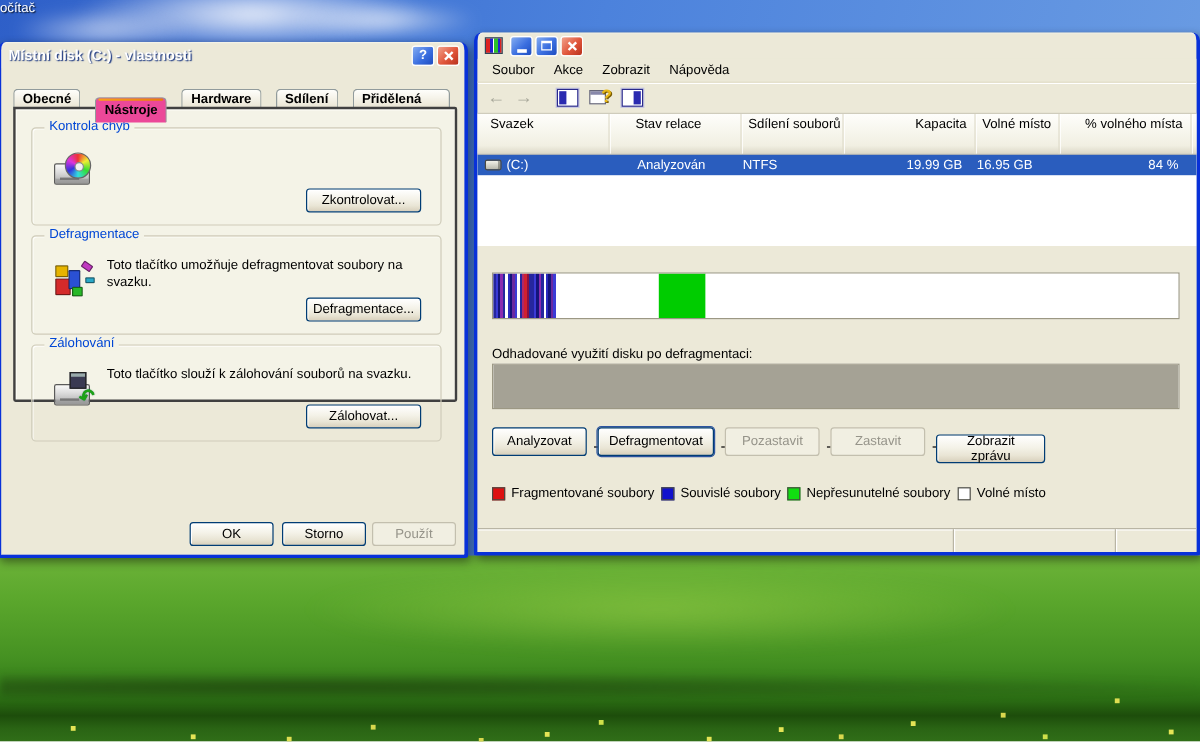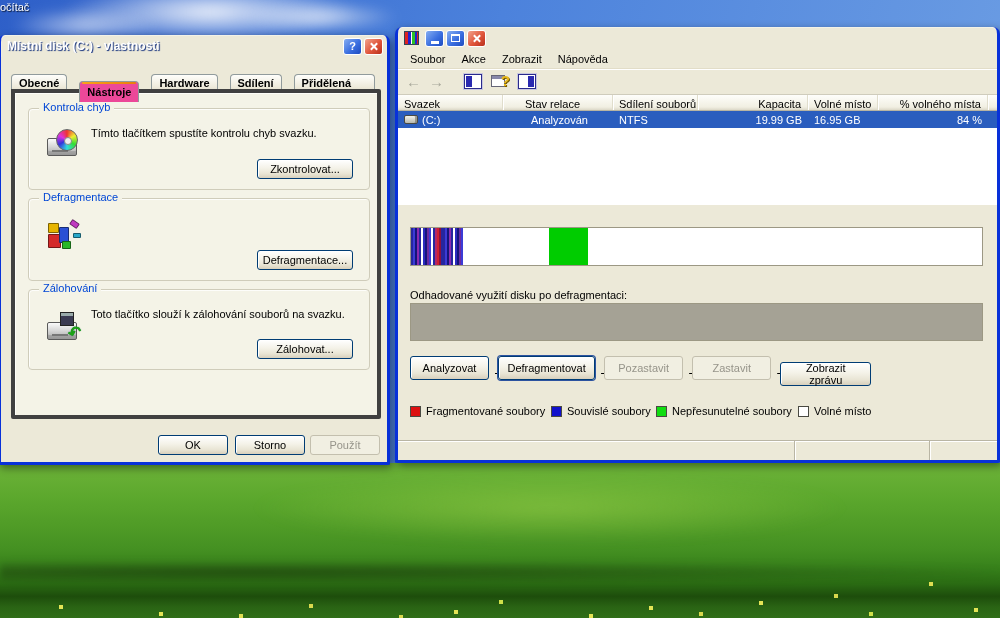--- a/index.html
+++ b/index.html
@@ -56,22 +56,22 @@
   
   .props-window { left:-2px; top:35px; width:392px; height:430px; }
   .dlg-body { position:relative; width:100%; height:calc(100% - 22px); }
   .tabs { position:absolute; top:13px; left:10px; display:flex; align-items:flex-end; height:20px; }
   .tab { position:relative; top:2px; margin-right:12px; padding:2px 7px 3px; height:18px;
            border:1px solid #919b9c; border-bottom:none; border-radius:4px 4px 0 0;
            background:linear-gradient(#fefefb,#eeeadb 70%,#e0dcc8); cursor:pointer; z-index:1;font-weight:bold; }
   .tab.active { top:12px; height:21px; padding-top:4px; background:#ec4899; z-index:3; }
   .tab.active::before { content:""; position:absolute; top:0; left:2px; right:2px; height:2px; border-radius:2px;
            background:linear-gradient(90deg,#f9a21a,#e87d0e); }
-  .tab-panel { position:absolute; top:32px; left:10px; width:370px; height:330px; z-index:2;
-           background:#f4f3e7; border:4px solid #404040; border-radius:0 2px 2px 2px;
+  .tab-panel { position:absolute; top:32px; left:10px; width:370px; height:246px; z-index:2;
+           background:#f4f3e7; border:2px solid #404040; border-radius:0 2px 2px 2px;
            box-shadow:inset 1px 1px 0 #fdfdf8; }
   .group { position:absolute; left:13px; width:342px; border:1px solid #cfccba; border-radius:4px;
            box-shadow:inset 1px 1px 0 rgba(255,255,255,.8); }
   .group-title { position:absolute; top:-8px; left:10px; padding:0 4px; background:#f4f3e7; color:#0046d5; }
   .group-text { position:absolute; left:62px; top:17px; width:268px; line-height:14px; }
   .group .btn { right:16px; bottom:10px; width:96px; height:20px; }
   .g1 { top:15px;  height:82px; }
   .g2 { top:105px; height:83px; }
   .g3 { top:196px; height:81px; }
 
@@ -107,22 +107,22 @@
            margin-right:9px; box-shadow:0 0 0 1px #c8c8e0; cursor:pointer; }
   .tool-win .pane-left  { position:absolute; left:1px; top:1px; bottom:1px; width:6px; background:#2a2ab0; }
   .tool-win .pane-right { position:absolute; right:1px; top:1px; bottom:1px; width:6px; background:#2a2ab0; }
   .tool-help { position:relative; width:18px; height:15px; margin-right:9px; cursor:pointer; }
   .tool-help .mini-win { position:absolute; left:0; top:1px; width:14px; height:12px; border:1px solid #667;
            background:#fff; box-shadow:inset 0 3px 0 #88a; }
   .tool-help .q { position:absolute; right:-1px; top:-2px; color:#e8b818; font-size:15px; font-weight:bold;
            text-shadow:1px 1px 0 #7a5c00; }
 
   .listview { position:absolute; left:0; top:68px; width:100%; height:110px; background:#fff; }
-  .lv-header { display:flex; height:16px; background:linear-gradient(#fefefb,#f1efe2 80%,#dcd8c8);
-           border-bottom:1px solid #b8b4a2; }
+  .lv-header { display:flex; height:34px; background:linear-gradient(#fefefb,#f1efe2 80%,#dcd8c8);
+           border-bottom:1px solid #b8b4a2;justify-content:center; }
   .lv-h { padding:3px 6px 0 6px; border-right:1px solid #e0ddcc; box-shadow:1px 0 0 #fff; white-space:nowrap;
            overflow:hidden; cursor:pointer; }
   .lv-row { display:flex; height:17px; background:#2a5dbe; color:#fff; align-items:center; cursor:pointer; }
   .lv-c { padding:0 6px; white-space:nowrap; overflow:hidden; }
   .c0 { width:105px; } .c1 { width:110px; padding-left:28px; } .c2 { width:85px; }
   .c3 { width:110px; text-align:right; } .c4 { width:70px; text-align:left; } .c5 { width:110px; text-align:right; }
   .h2,.h3,.h4,.h5 { text-align:right; }
   .vol-cell { display:flex; align-items:center; }
   .drive-ico { width:14px; height:9px; margin-right:4px; border:1px solid #4a4a42; border-radius:2px;
            background:linear-gradient(180deg,#f2f2ea,#b9b9ad); box-shadow:inset -2px 0 0 rgba(90,90,80,.5); }
@@ -186,34 +186,34 @@
     <div class="tab-panel">
 
       <div class="group g1">
         <span class="group-title">Kontrola chyb</span>
         <div class="gicon">
           <div class="drive-box">
               <div class="drive-slot"></div>
             </div>
           <div class="cd"></div>
         </div>
-        <div class="group-text">Tímto tlačítkem spustíte kontrolu chyb svazku.</div>
         <div class="btn">Zkontrolovat...</div>
       </div>
 
       <div class="group g2">
         <span class="group-title">Defragmentace</span>
         <div class="gicon">
           <div class="blk" style="left:2px;top:4px;width:11px;height:10px;background:#e6b400;"></div>
           <div class="blk" style="left:2px;top:15px;width:13px;height:14px;background:#d42a2a;"></div>
           <div class="blk" style="left:13px;top:8px;width:10px;height:16px;background:#2a50d4;"></div>
           <div class="blk" style="left:16px;top:22px;width:9px;height:8px;background:#28b828;"></div>
           <div class="blk" style="left:24px;top:2px;width:9px;height:6px;background:#c03ac0;transform:rotate(35deg);"></div>
           <div class="blk" style="left:27px;top:14px;width:8px;height:5px;background:#2aa8c8;"></div>
         </div>
+        <div class="group-text">Toto tlačítko umožňuje defragmentovat soubory na svazku.</div>
         <div class="btn">Defragmentace...</div>
       </div>
 
       <div class="group g3">
         <span class="group-title">Zálohování</span>
         <div class="gicon">
           <div class="drive-box" style="top:12px;">
               <div class="drive-slot"></div>
             </div>
           <div class="floppy"></div>

